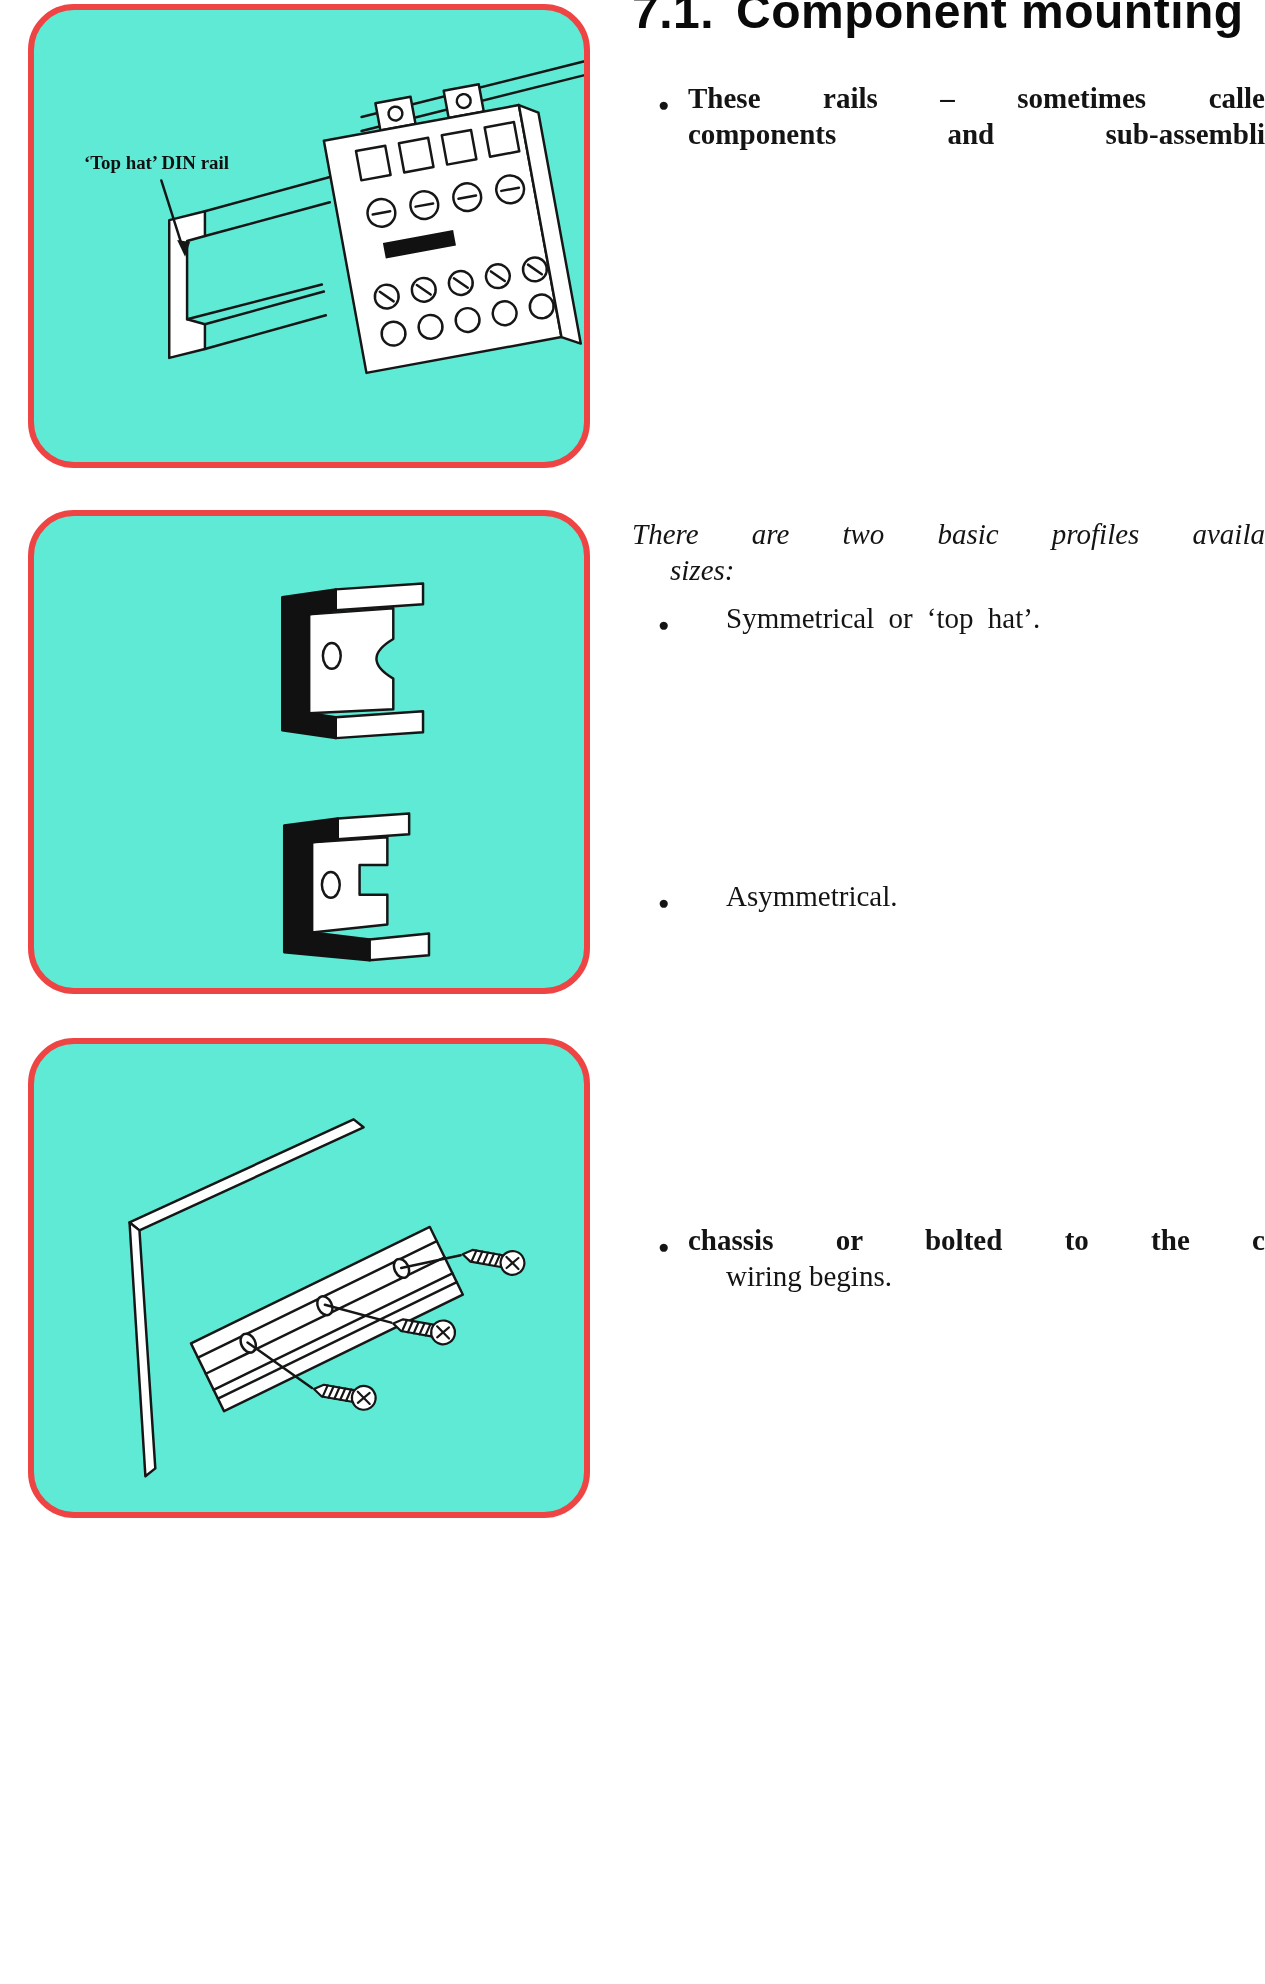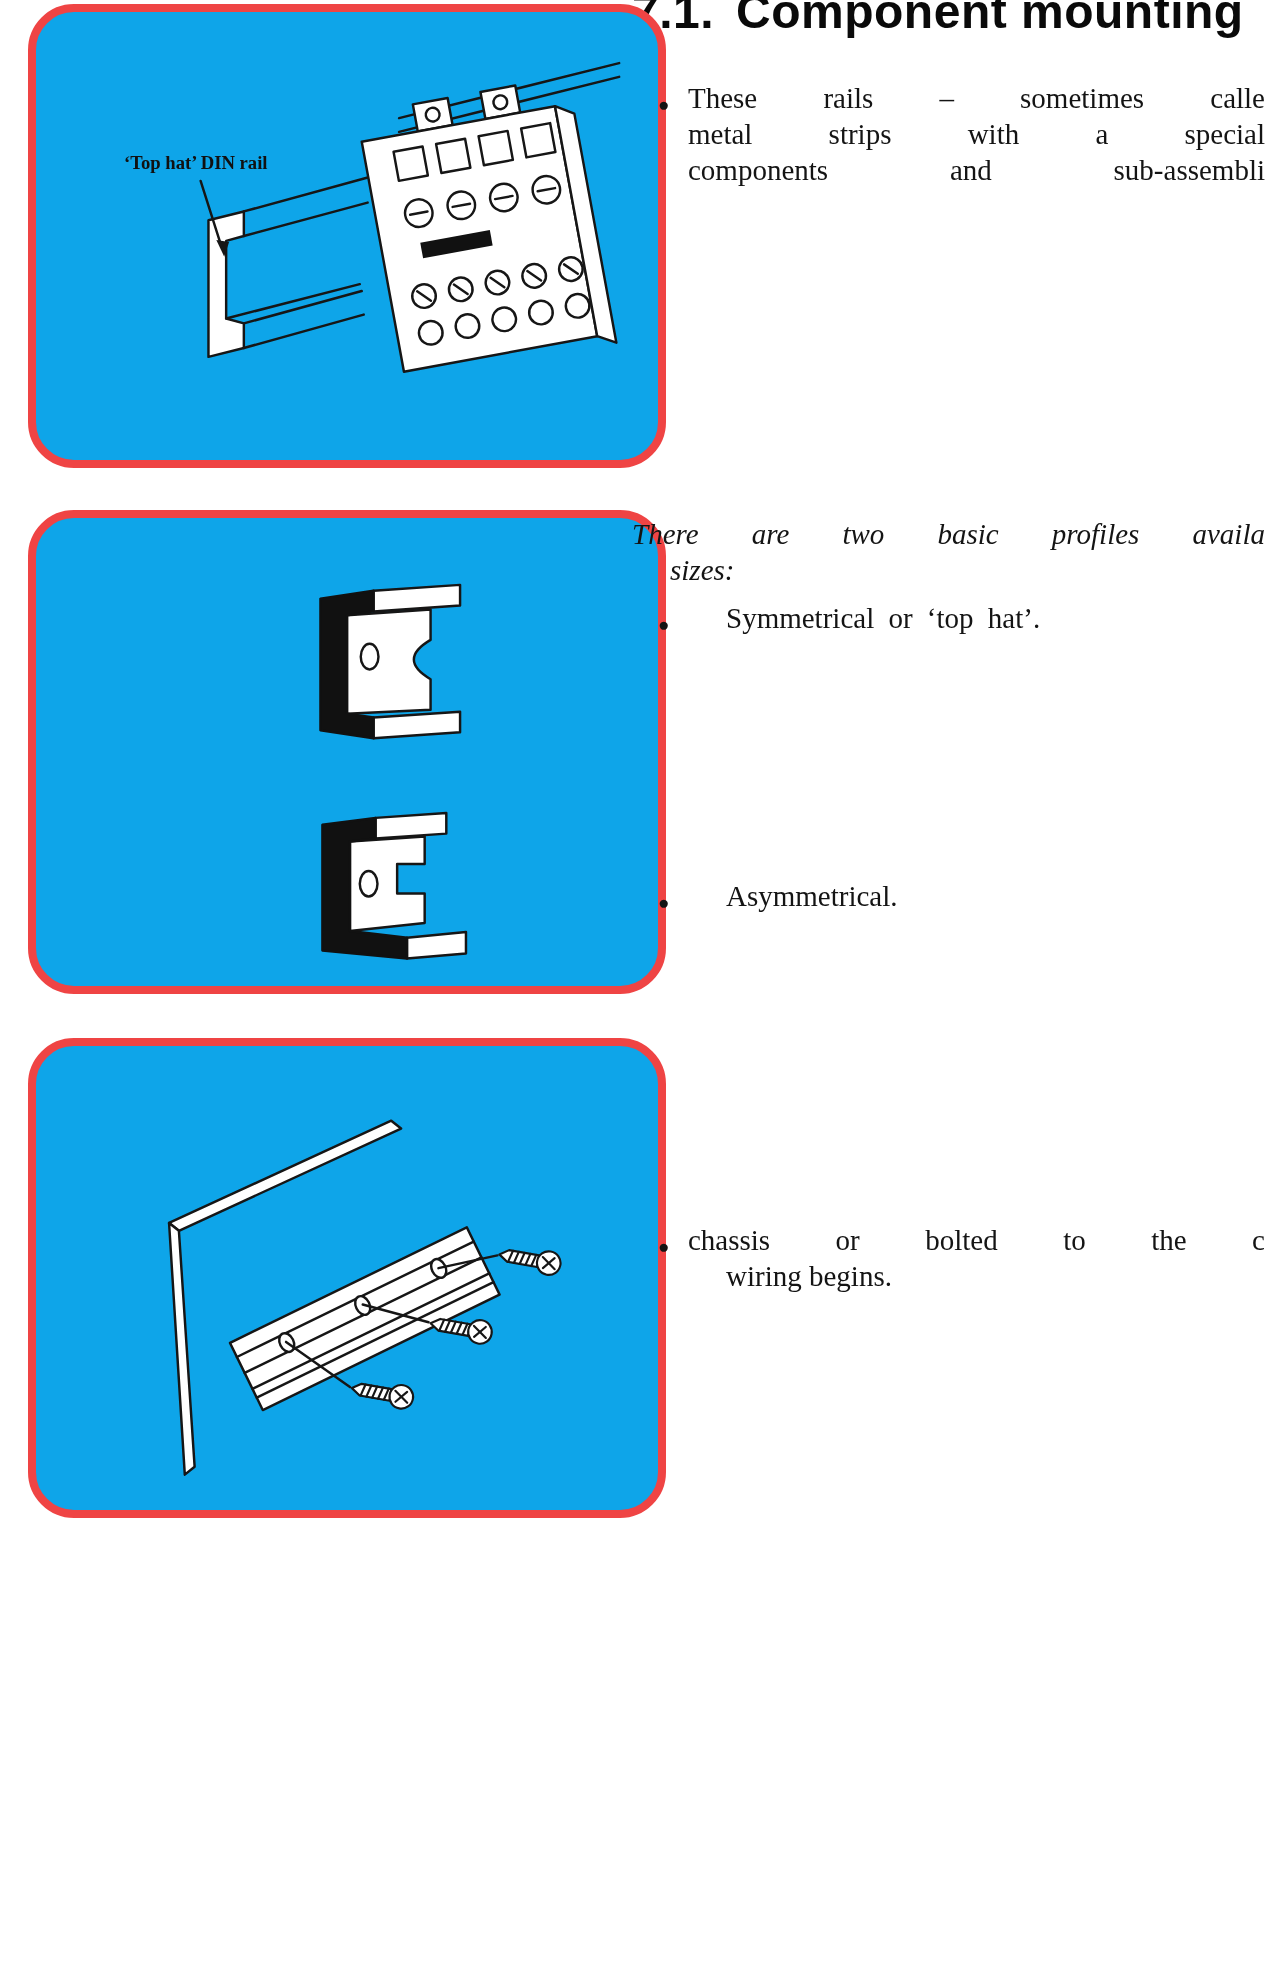--- a/index.html
+++ b/index.html
@@ -1,33 +1,33 @@
 <!DOCTYPE html>
 <html><head>
 <meta charset="utf-8">
 <style>
   * { margin:0; padding:0; box-sizing:border-box; }
   html, body { width:1265px; height:1984px; overflow:hidden; background:#ffffff; }
   .page { position:relative; width:1265px; height:1984px; background:#fff;
           font-family:"Liberation Serif", serif; color:#111; }
 
-  .frame { position:absolute; left:28px; width:638px; border:8px solid #ef4444;
-           border-radius:46px; background:#0ea5e9; overflow:hidden; }
+  .frame { position:absolute; left:28px; width:562px; border:6px solid #ef4444;
+           border-radius:46px; background:#5eead4; overflow:hidden; }
   .f1 { top:4px;    height:464px; }
   .f2 { top:510px;  height:484px; }
   .f3 { top:1038px; height:480px; }
   svg.fig { display:block; width:100%; height:100%; }
 
   .heading { position:absolute; left:632px; top:-16px; white-space:nowrap;
              font-family:"Liberation Sans", sans-serif; font-weight:bold;
              font-size:48px; letter-spacing:0.5px; color:#0a0a0a; }
   .heading .num { margin-right:22px; }
 
   .textblock { position:absolute; font-size:29px; line-height:36px; color:#141414; }
-  .jline { width:577px; text-align:justify; text-align-last:justify; }
+  .jline { width:577px; text-align:justify; text-align-last:justify;font-weight:bold; }
   .jline-wide { width:633px; text-align:justify; text-align-last:justify; }
   .plain { white-space:nowrap;margin-left:38px; }
   .bullet-dot { position:absolute; left:-30px; top:7px; font-size:19px; }
   .sp { word-spacing:7px; }
 </style>
 </head>
 <body>
 
 <div class="page">
 
@@ -154,21 +154,20 @@
         <use href="#screw" transform="translate(432,212) rotate(10)"></use>
         <use href="#screw" transform="translate(362,282) rotate(10)"></use>
         <use href="#screw" transform="translate(282,348) rotate(10)"></use>
       </g>
     </svg>
   </figure>
 
   <div class="textblock" style="left:688px; top:80px;">
     <span class="bullet-dot">●</span>
     <div class="jline">These rails – sometimes calle</div>
-    <div class="jline">metal strips with a special</div>
     <div class="jline">components and sub-assembli</div>
   </div>
 
   <div class="textblock" style="left:632px; top:516px;font-style:italic;">
     <div class="jline-wide">There are two basic profiles availa</div>
     <div class="plain">sizes:</div>
   </div>
 
   <div class="textblock" style="left:688px; top:600px;">
     <span class="bullet-dot">●</span>

